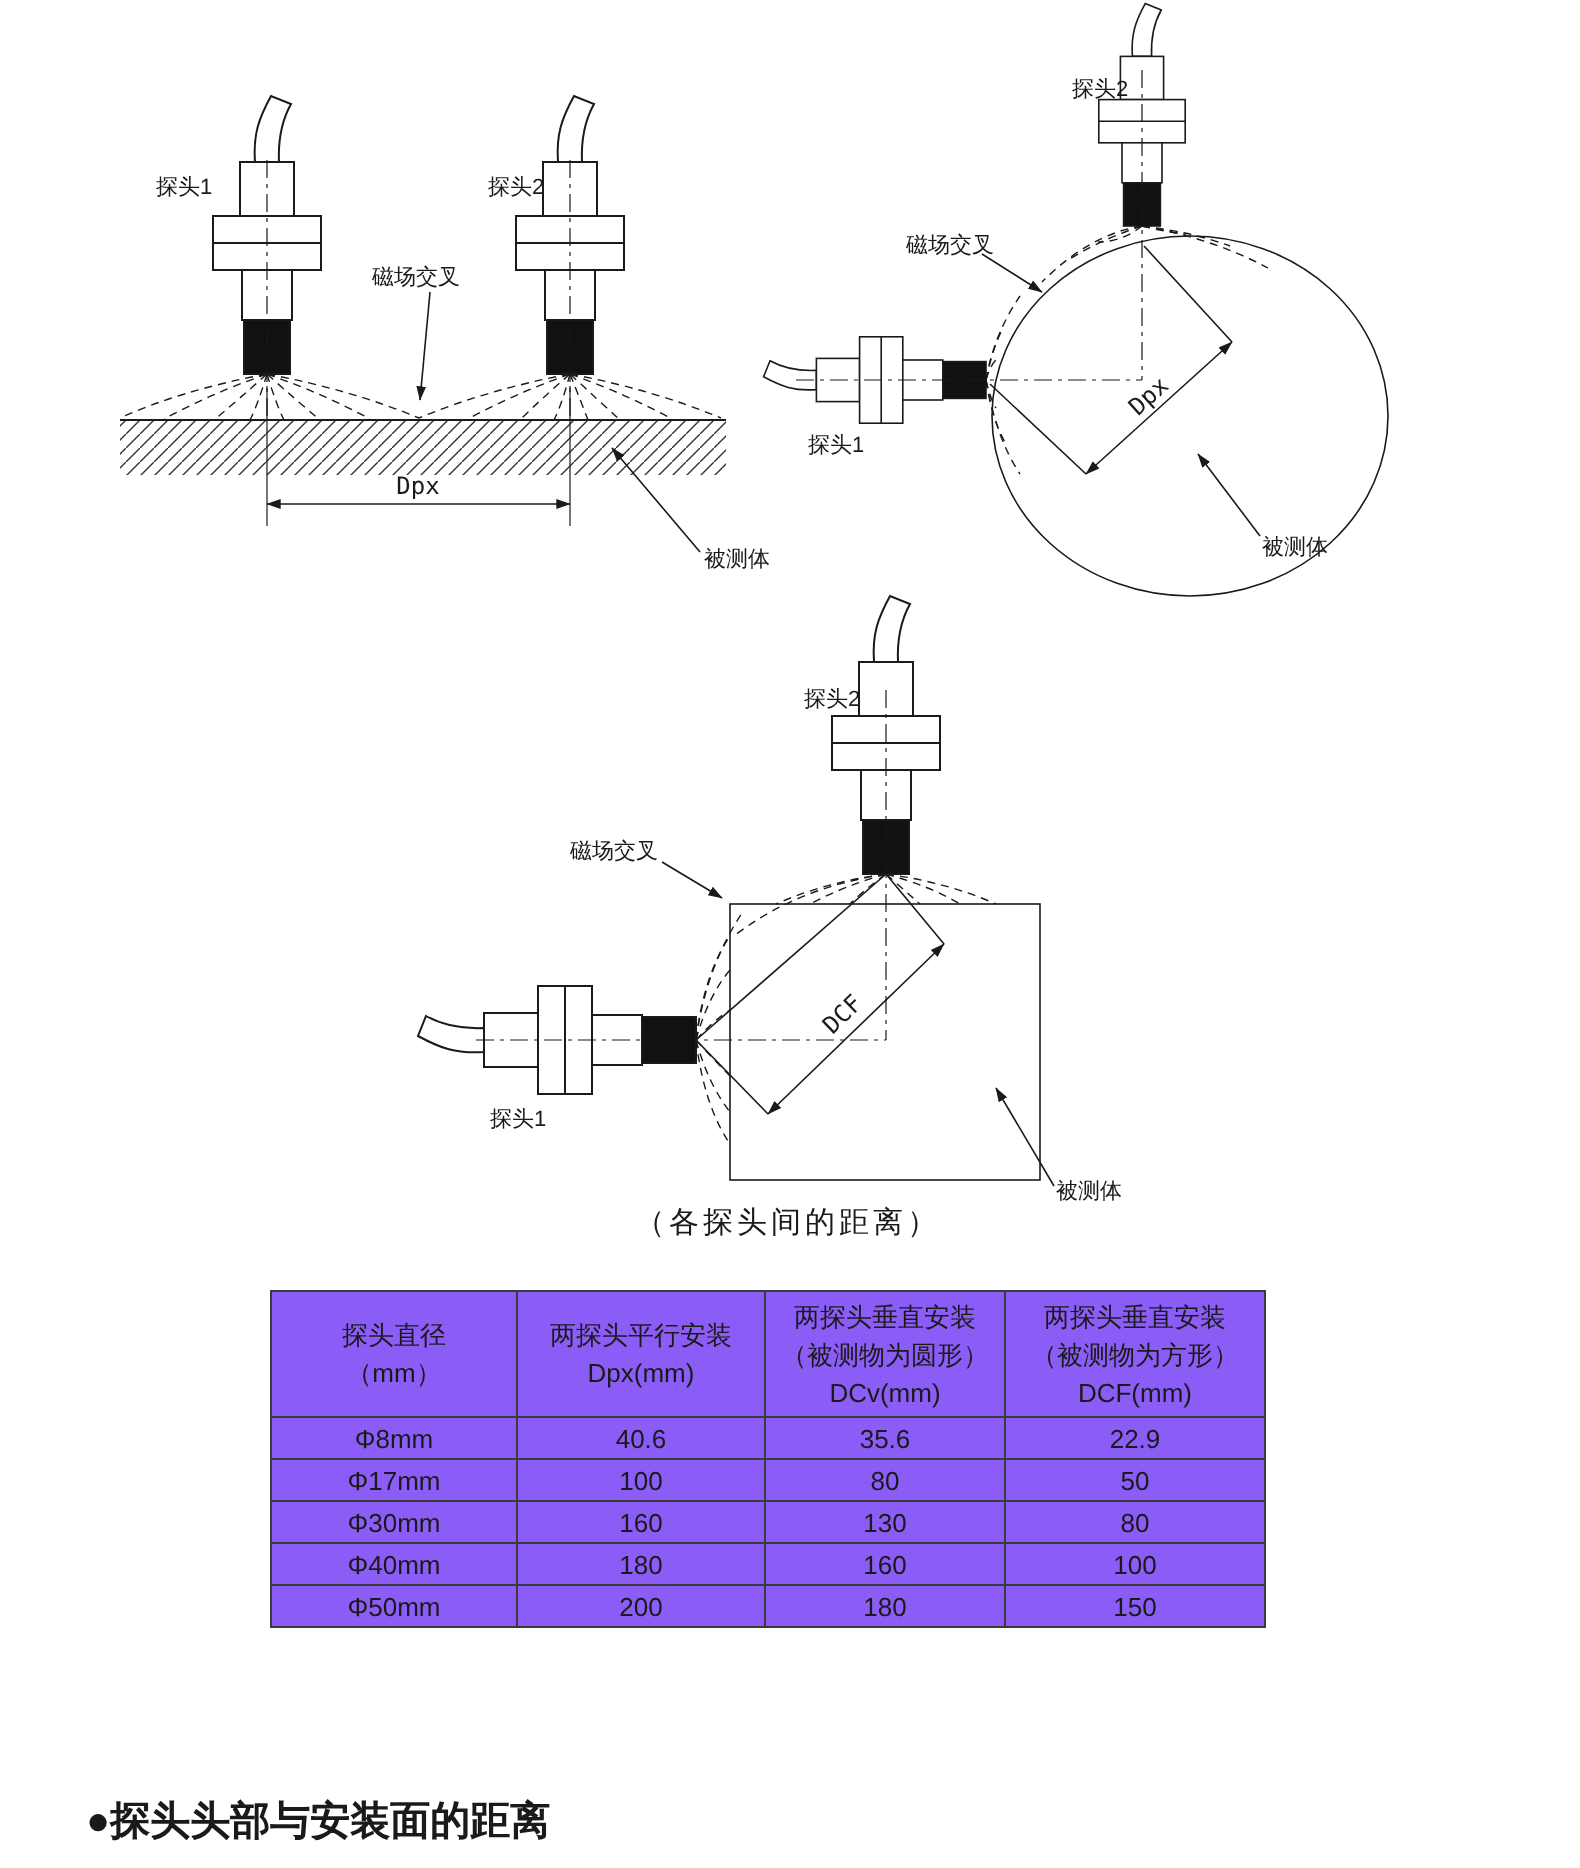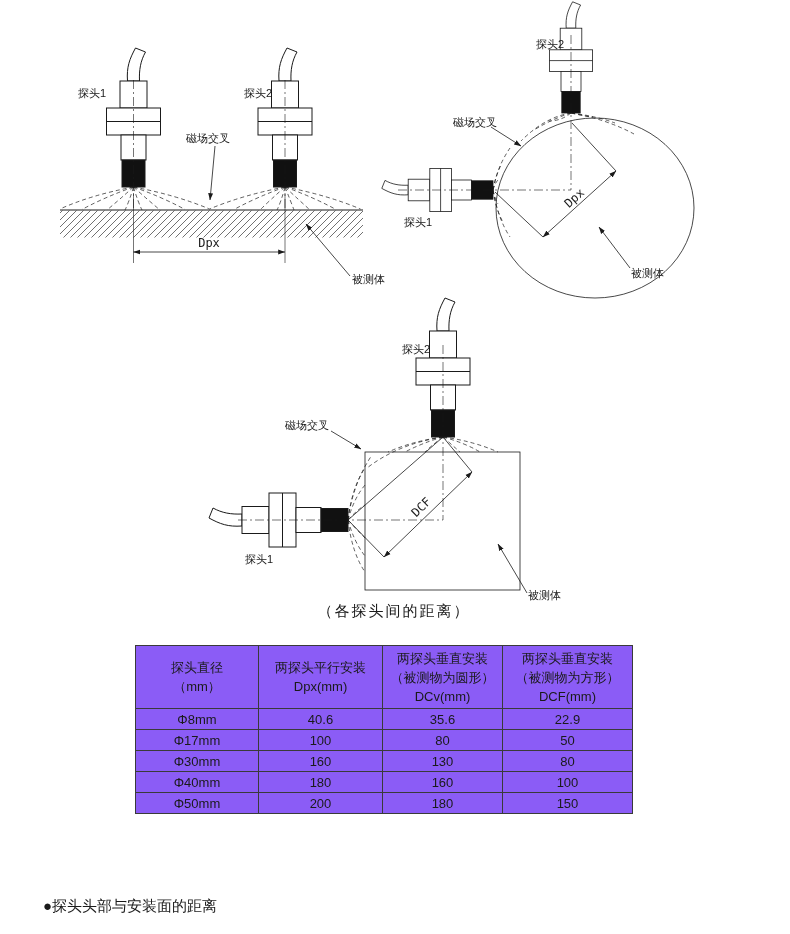--- a/index.html
+++ b/index.html
@@ -11,21 +11,21 @@
   .dim{font-size:12px;font-family:"DejaVu Sans Mono",monospace;}
   .caption{font-size:15px;letter-spacing:2px;}
   table.spec{position:absolute;left:135px;top:645px;width:497px;border-collapse:collapse;
              table-layout:fixed;font-size:13px;background:#8b5cf6;}
   table.spec th,table.spec td{border:1px solid #3a3a3a;font-weight:normal;text-align:center;
              padding:0;line-height:19px;vertical-align:middle;}
   table.spec thead th{height:62px;line-height:19px;}
   table.spec td{height:20px;}
   table.spec span{display:block;}
   table.spec span:empty{display:none;}
-  #footnote{position:absolute;left:43px;top:897px;font-size:15px;}
+  #footnote{position:absolute;left:43px;top:897px;font-size:20px;font-weight:bold;}
 </style>
 </head>
 <body>
 
 <div id="page">
 
 <svg id="drawing" width="790" height="934" viewBox="0 0 790 934">
   <defs>
     <marker id="arr" viewBox="0 0 10 10" refX="9.5" refY="5" markerWidth="9" markerHeight="9" orient="auto-start-reverse">
       <path d="M0,1.6 L10,5 L0,8.4 Z" fill="#1a1a1a"></path>

